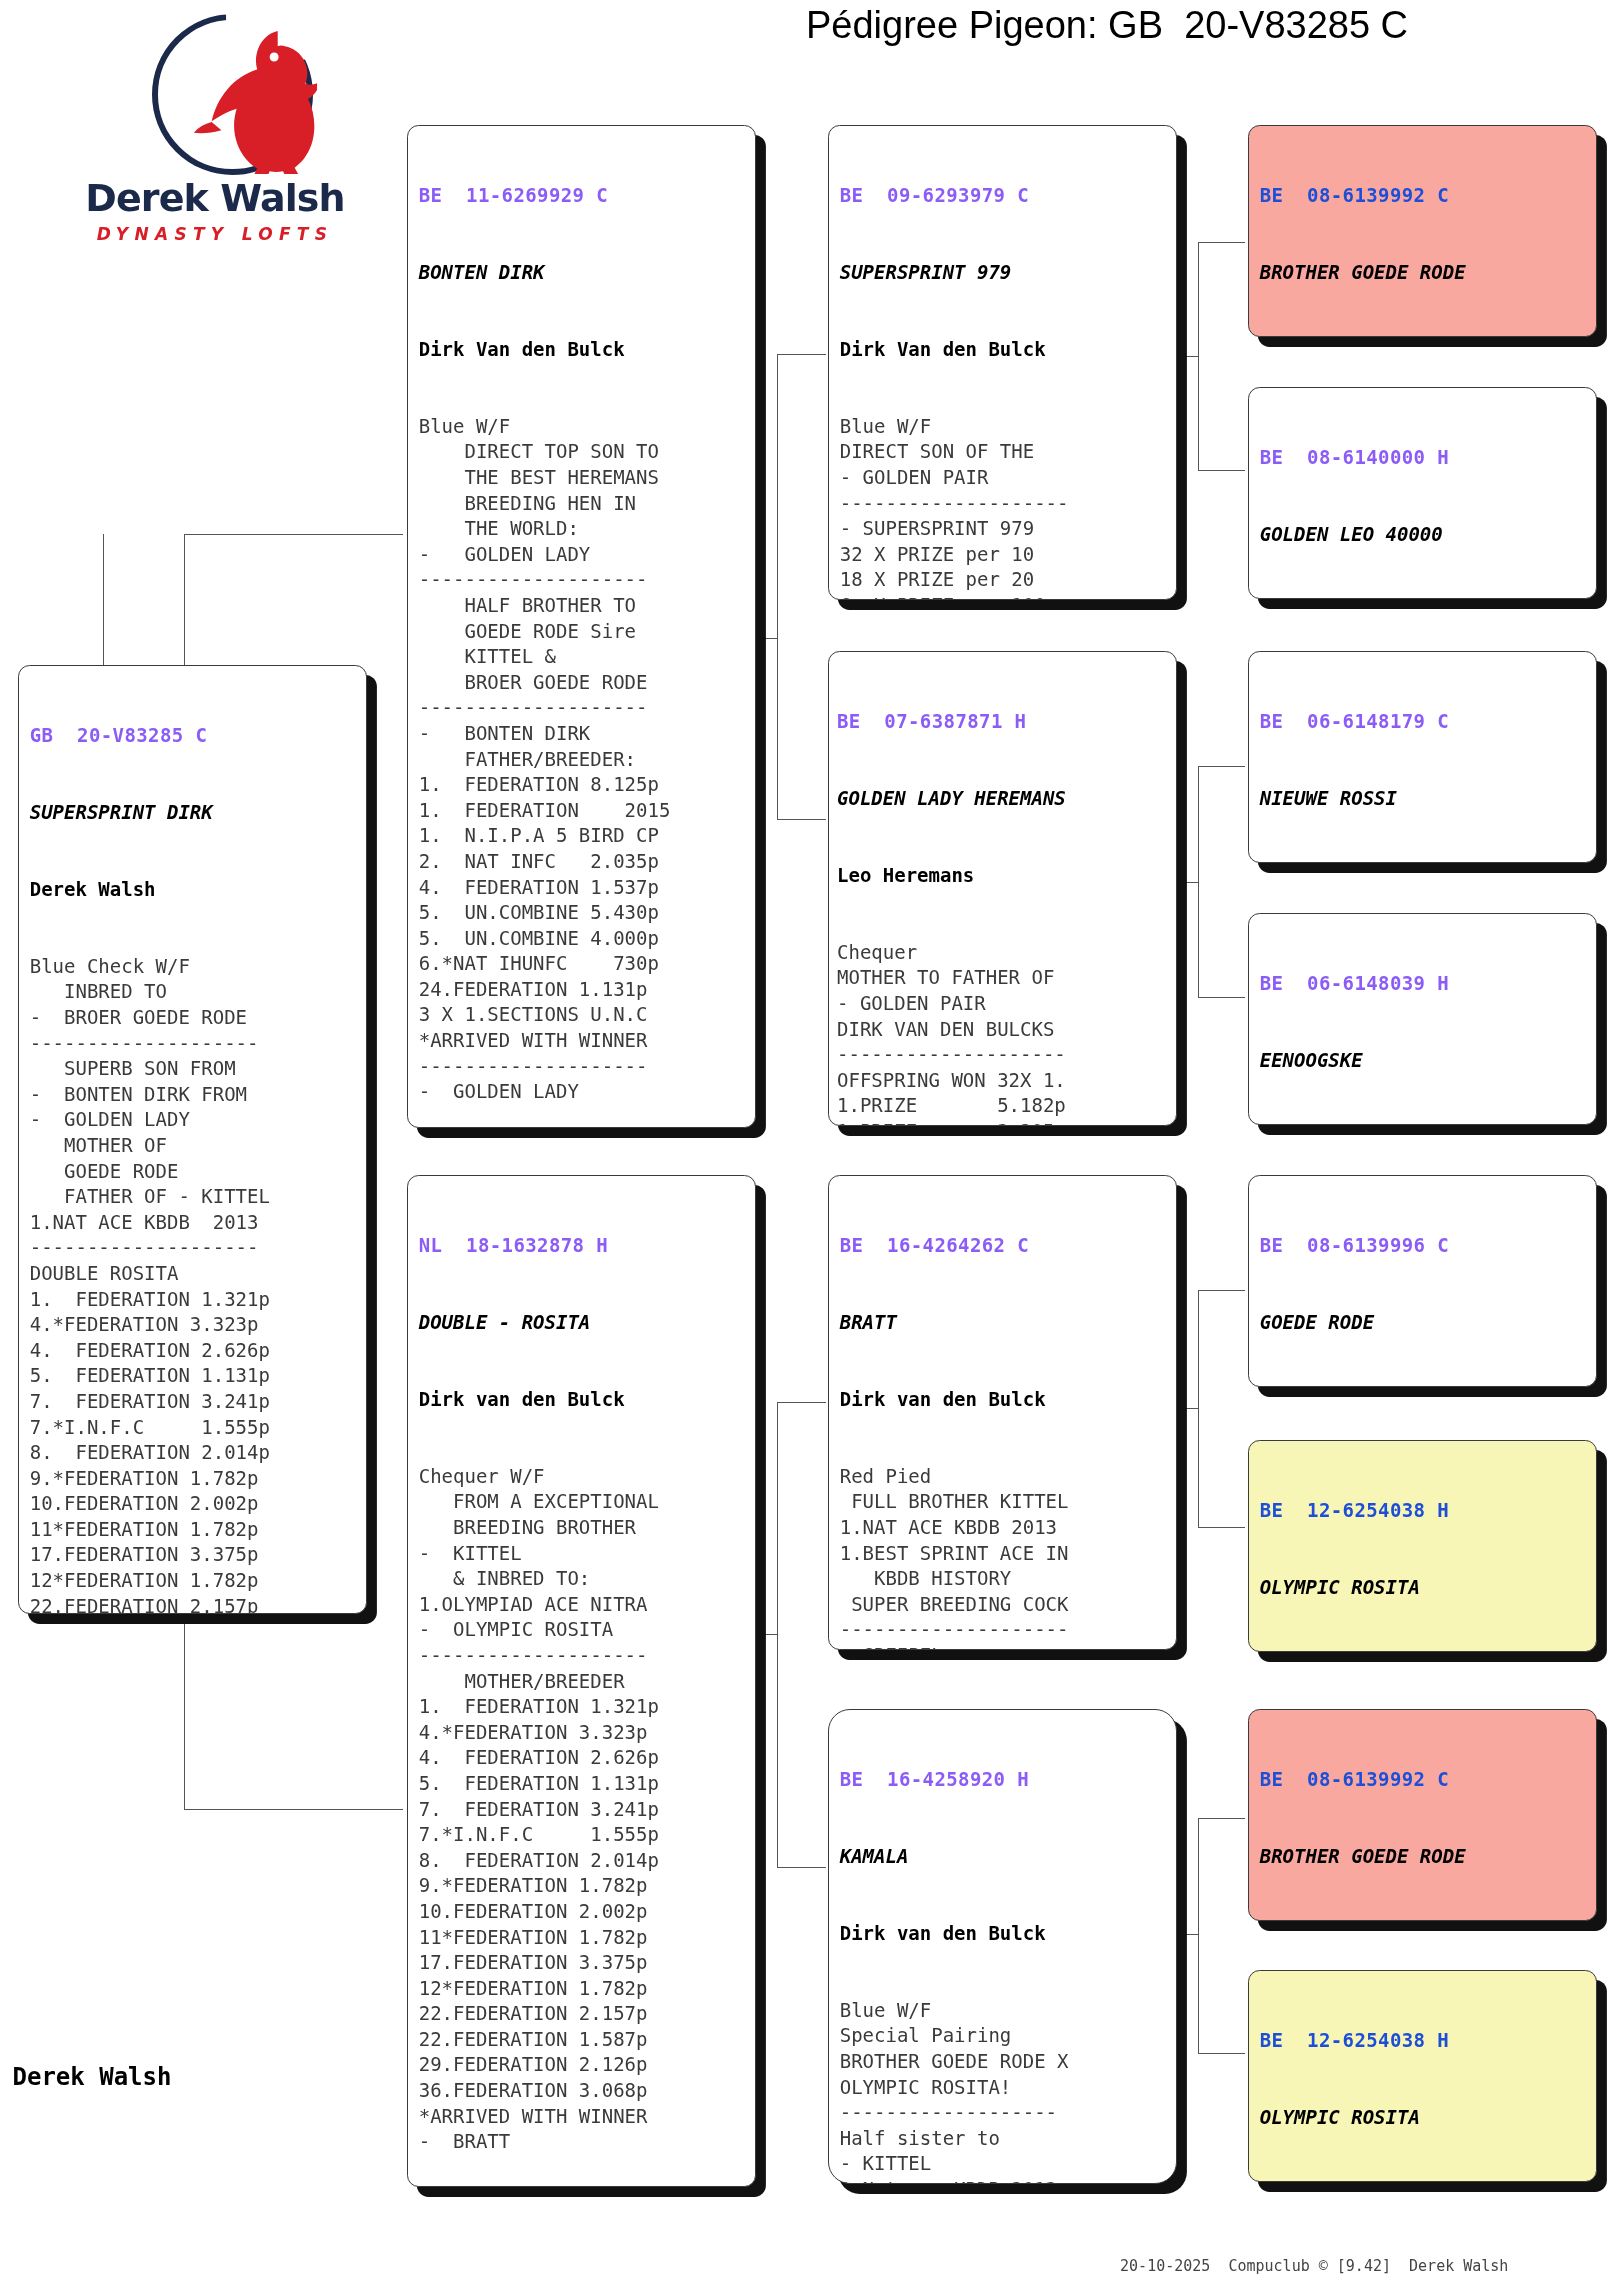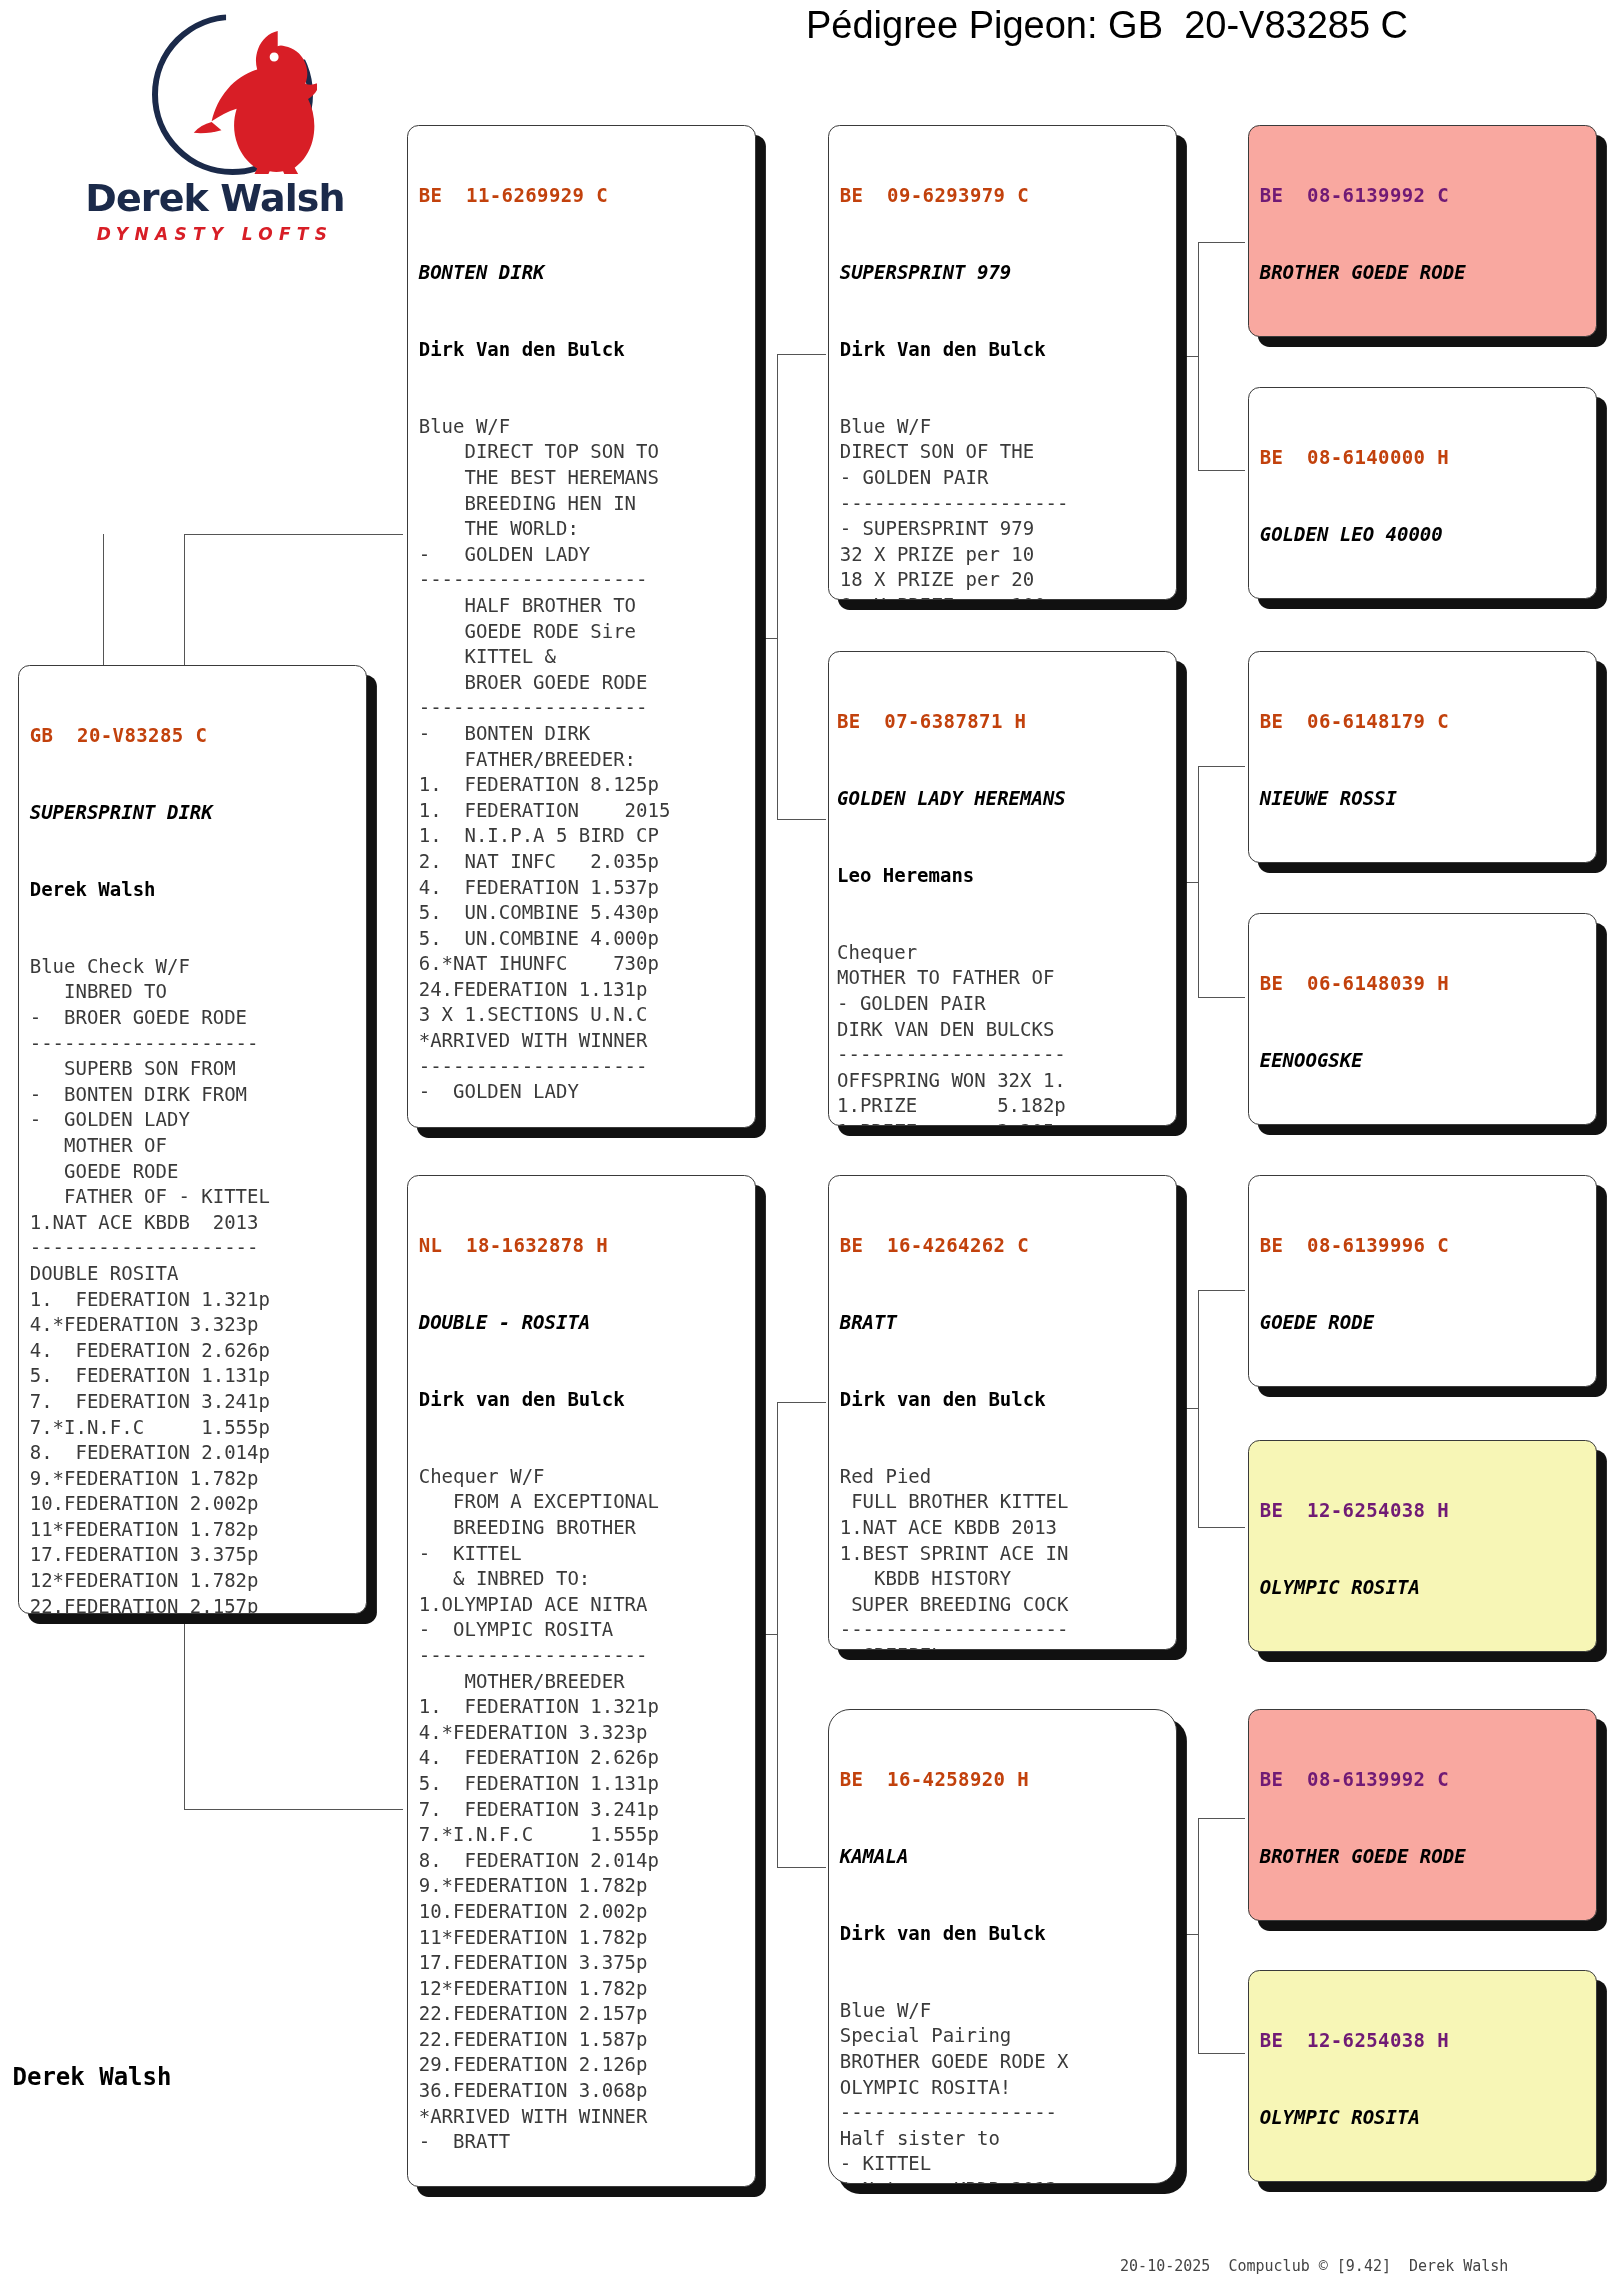--- a/index.html
+++ b/index.html
@@ -21,22 +21,22 @@
     font-family:"DejaVu Sans","Liberation Sans",sans-serif;font-style:italic;font-weight:bold;
     font-size:17px;color:#d81e26;letter-spacing:6.3px;}
   #page-title{position:absolute;left:806px;top:3.6px;width:806px;
     font-family:"Liberation Sans","DejaVu Sans",sans-serif;font-size:38px;
     color:#000;text-align:left;white-space:pre;}
 
   
   .card{position:absolute;background:#fff;border:1.3px solid #3a3a3a;border-radius:11.6px;
     box-shadow:9.9px 9.9px 0 #111;box-sizing:border-box;padding:6.3px 9px 7.2px 10.7px;
     font-size:19px;line-height:25.6px;white-space:pre;color:#3a3a3a;overflow:hidden;}
-  .card .reg{color:#c2410c;font-weight:bold;letter-spacing:0.4px;}
-  .card .reg.blk{color:#701a75;}
+  .card .reg{color:#8b5cf6;font-weight:bold;letter-spacing:0.4px;}
+  .card .reg.blk{color:#1d4ed8;}
   .card .nick{font-style:italic;font-weight:bold;color:#000;}
   .card .owner{font-weight:bold;color:#000;}
   .card .ln{color:#3a3a3a;}
   .card.pink{background:#f9a8a0;}
   .card.yellow{background:#f7f6b6;}
 
   
   .ln-h,.ln-v{position:absolute;background:#555;}
   .ln-h{height:1.3px;}
   .ln-v{width:1.3px;}

